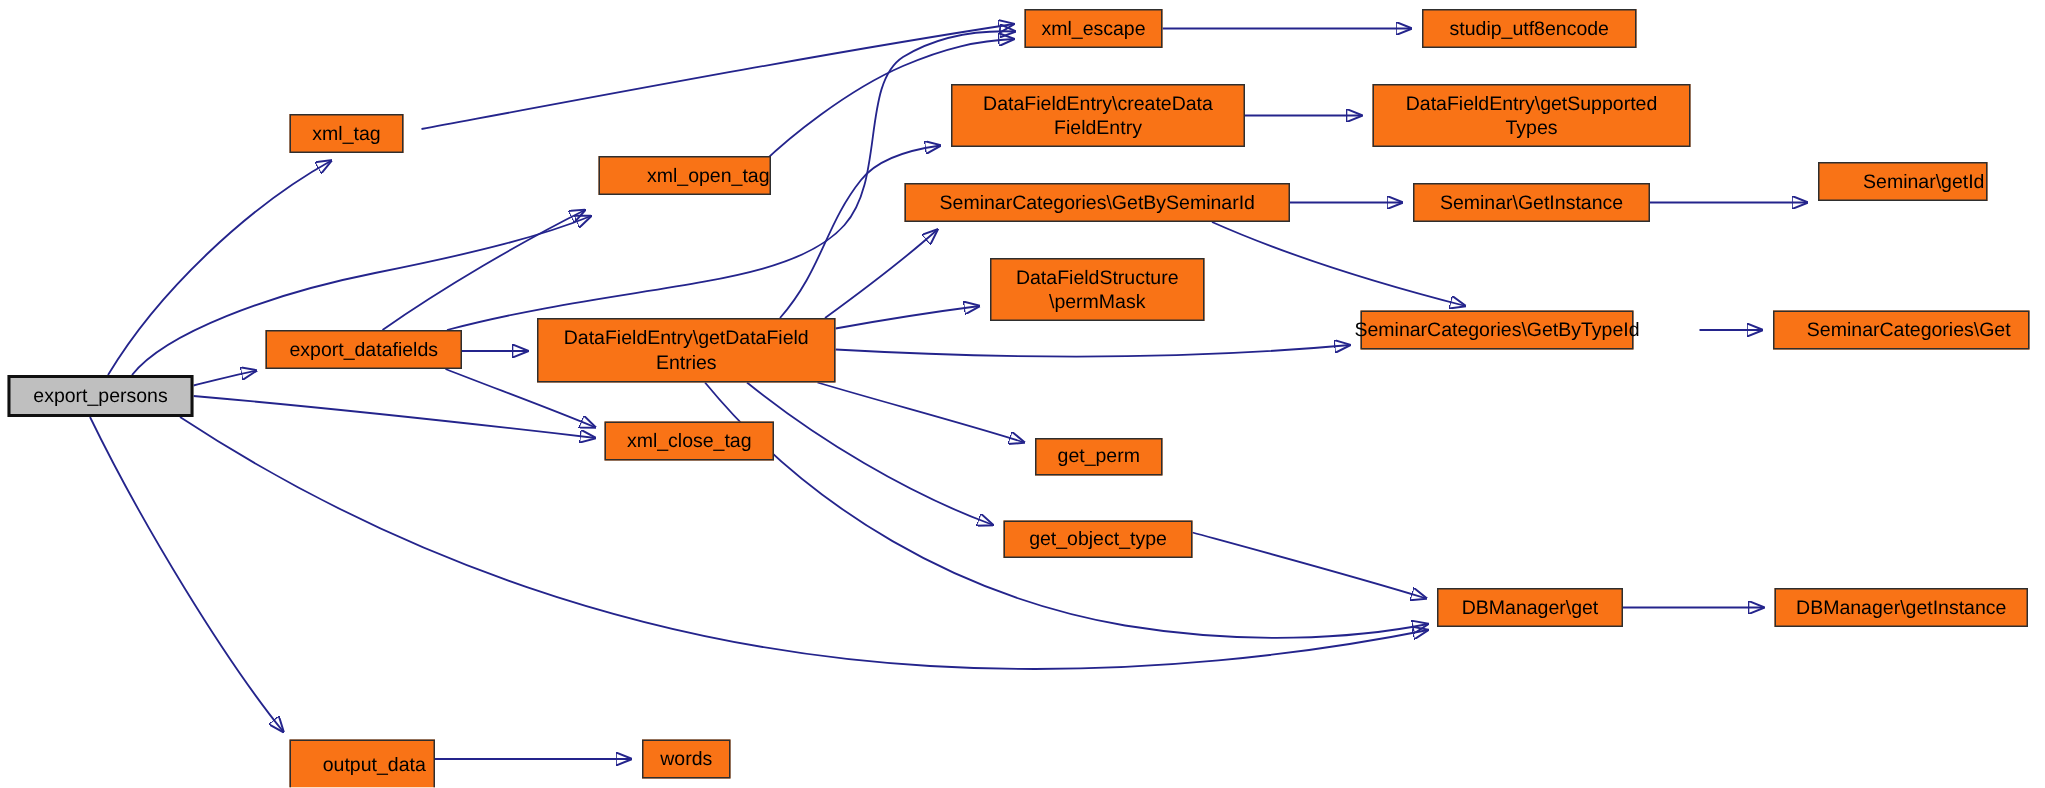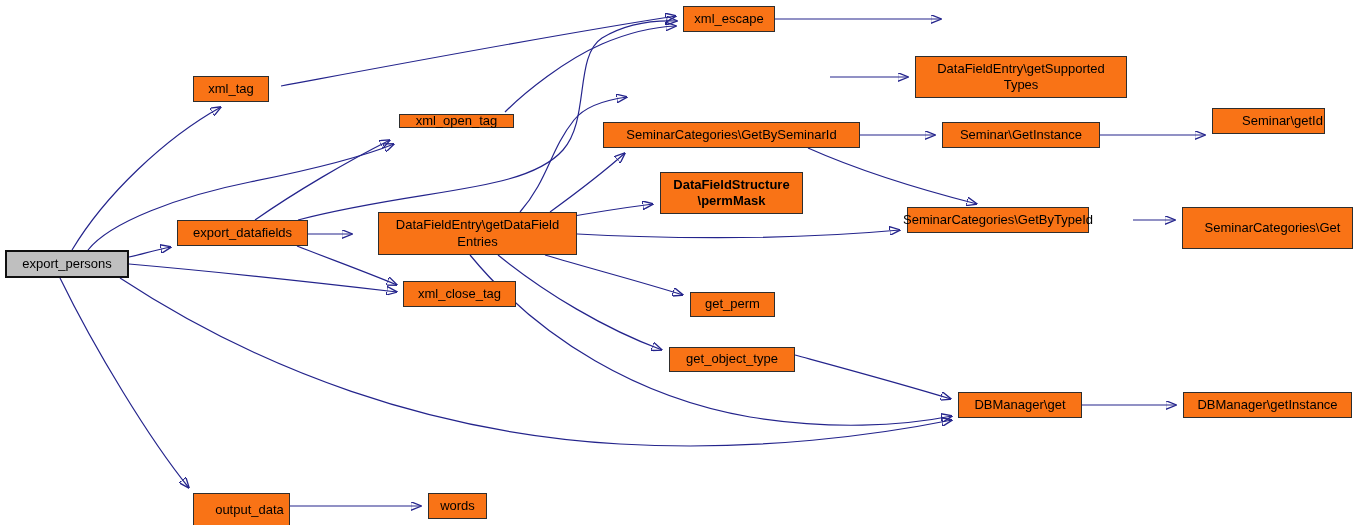--- a/index.html
+++ b/index.html
@@ -84,53 +84,60 @@
     <path d="M1082,405 L1176,405" marker-end="url(#arr)"></path>
     <path d="M290,506 L421,506" marker-end="url(#arr)"></path>
   </svg>
 
   <div class="node hl" style="left:5px;top:250px;width:124px;height:28px;">
     <span>export_persons</span>
   </div>
   <div class="node" style="left:193px;top:76px;width:76px;height:26px;">
     <span>xml_tag</span>
   </div>
-  <div class="node" style="left:399px;top:114px;width:115px;height:14px;">
+  <div class="node" style="left:399px;top:104px;width:115px;height:26px;align-items:flex-end;">
     <span>xml_open_tag</span>
   </div>
   <div class="node" style="left:683px;top:6px;width:92px;height:26px;">
     <span>xml_escape</span>
+  </div>
+  <div class="node" style="left:948px;top:6px;width:143px;height:26px;">
+    <span>studip_utf8encode</span>
+  </div>
+  <div class="node" style="left:634px;top:56px;width:196px;height:42px;">
+    <span>DataFieldEntry\createData</span>
+    <span>FieldEntry</span>
   </div>
   <div class="node" style="left:915px;top:56px;width:212px;height:42px;">
     <span>DataFieldEntry\getSupported</span>
     <span>Types</span>
   </div>
   <div class="node" style="left:942px;top:122px;width:158px;height:26px;">
     <span>Seminar\GetInstance</span>
   </div>
   <div class="node" style="left:603px;top:122px;width:257px;height:26px;">
     <span>SeminarCategories\GetBySeminarId</span>
   </div>
   <div class="node" style="left:1212px;top:108px;width:113px;height:26px;padding-left:28px;">
     <span>Seminar\getId</span>
   </div>
-  <div class="node" style="left:660px;top:172px;width:143px;height:42px;font-weight:bold;">
+  <div class="node" style="left:660px;top:172px;width:143px;height:42px;">
     <span>DataFieldStructure</span>
     <span>\permMask</span>
   </div>
   <div class="node" style="left:907px;top:207px;width:182px;height:26px;justify-content:center;">
     <span>SeminarCategories\GetByTypeId</span>
   </div>
-  <div class="node" style="left:1182px;top:207px;width:171px;height:42px;padding-left:10px;">
+  <div class="node" style="left:1182px;top:207px;width:171px;height:26px;padding-left:10px;">
     <span>SeminarCategories\Get</span>
   </div>
   <div class="node" style="left:177px;top:220px;width:131px;height:26px;">
     <span>export_datafields</span>
   </div>
-  <div class="node" style="left:378px;top:212px;width:199px;height:43px;">
+  <div class="node" style="left:358px;top:212px;width:199px;height:43px;">
     <span>DataFieldEntry\getDataField</span>
     <span>Entries</span>
   </div>
   <div class="node" style="left:403px;top:281px;width:113px;height:26px;">
     <span>xml_close_tag</span>
   </div>
   <div class="node" style="left:690px;top:292px;width:85px;height:25px;">
     <span>get_perm</span>
   </div>
   <div class="node" style="left:669px;top:347px;width:126px;height:25px;">

